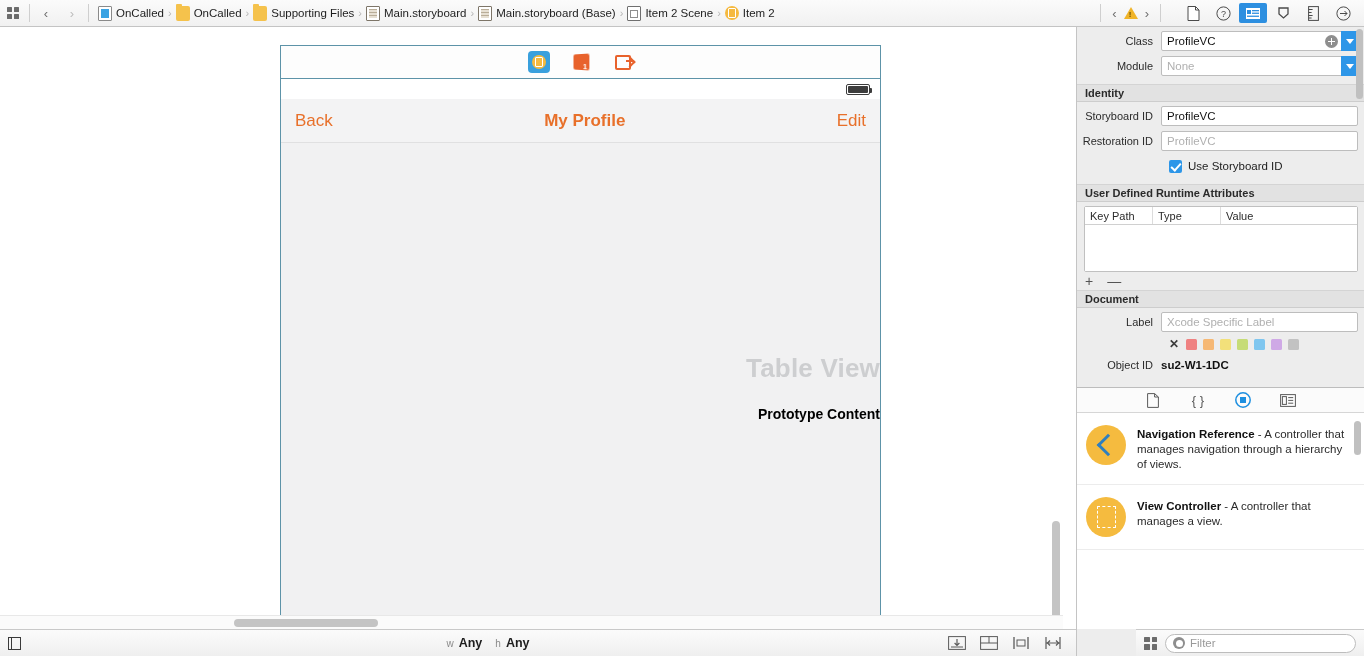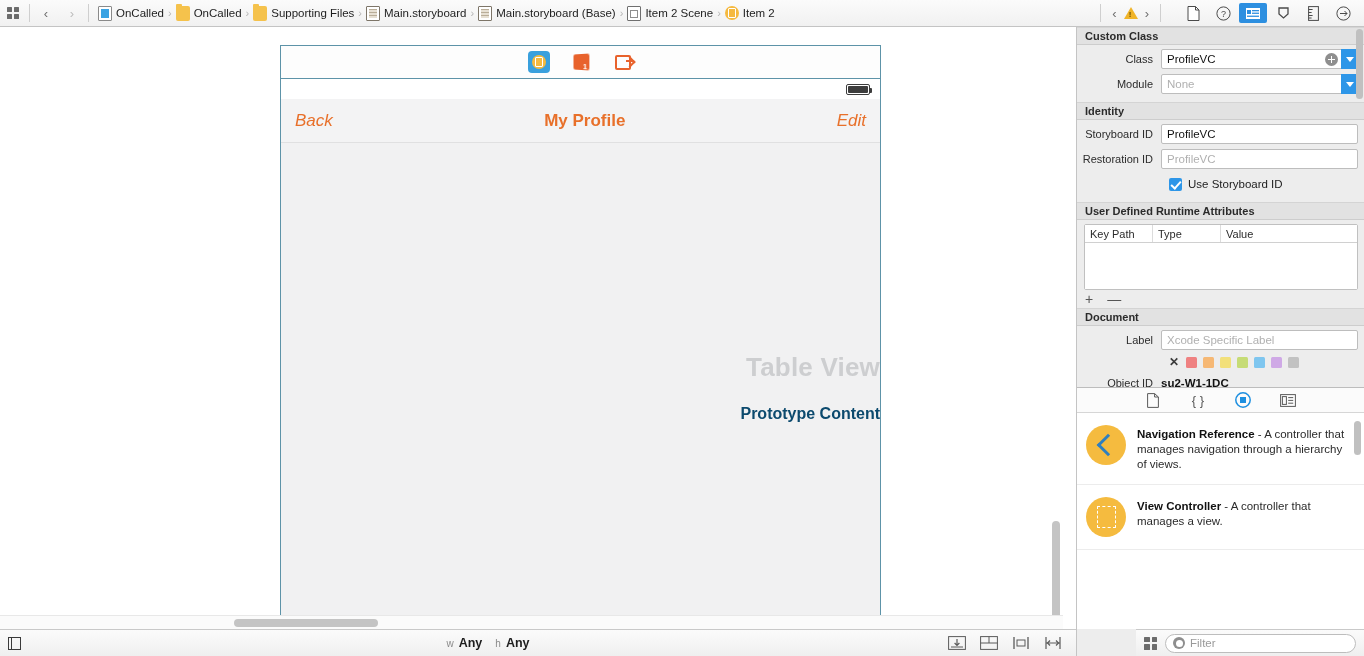--- a/index.html
+++ b/index.html
@@ -104,28 +104,28 @@
     border: 1px solid #5d93a8; position: relative; overflow: hidden;
   }
   .statusbar { height: 20px; background: #fff; display:flex; align-items:center; justify-content:flex-end; padding-right: 10px;}
   .battery { width: 24px; height: 11px; border: 1px solid #3d3d3d; border-radius: 2px; position: relative; padding:1px;}
   .battery::after{content:"";position:absolute;right:-3px;top:3px;width:2px;height:5px;background:#3d3d3d;border-radius:0 1px 1px 0;}
   .battery-fill{width:100%;height:100%;background:#3d3d3d;border-radius:1px;}
   .navbar {
     height: 44px; background: #f3f3f4; border-bottom: 1px solid #e0e0e1;
     display: flex; align-items: center; justify-content: space-between; padding: 0 14px;
   }
-  .nav-btn { color: #e8702a; font-size: 17px; font-style: italic; }
+  .nav-btn { color: #e8702a; font-size: 17px; }
   .nav-title { color: #e8702a; font-size: 17px; font-weight: bold; }
   .tableview {
     position: absolute; top: 64px; left: 0; right: 0; bottom: 0;
     background: #f1f1f2; display:flex; flex-direction:column; align-items:flex-end; justify-content:center;
   }
   .tv-title { color: #cdced0; font-size: 26px; font-weight: bold; letter-spacing: 0.2px; }
-  .tv-sub { color: #0c4a6e; font-size: 16px; font-weight: bold; margin-top: 22px; }
+  .tv-sub { color: #000000; font-size: 14px; font-weight: bold; margin-top: 22px; }
 
   
   .h-scroll-track {
     position:absolute; left:0; bottom:0; width:1063px; height:14px;
     background:#fbfbfb; border-top:1px solid #e8e8e8;
   }
   .h-scroll-thumb{position:absolute;left:234px;top:3px;width:144px;height:8px;background:#c4c4c4;border-radius:4px;}
   .v-scroll-track{position:absolute;right:0;top:0;width:14px;height:588px;background:transparent;}
   .v-scroll-thumb{position:absolute;right:3px;top:494px;width:8px;height:100px;background:#c4c4c4;border-radius:4px;}
 
@@ -423,23 +423,20 @@
             <path d="M2 1v12M16 1v12M2 7h14" stroke="#5a5a5a" stroke-width="1.2"></path>
             <path d="M6 4.5L3.5 7 6 9.5M12 4.5L14.5 7 12 9.5" fill="none" stroke="#5a5a5a" stroke-width="1.2"></path>
           </svg>
       </div>
     </div>
   </div>
 
   <div class="inspector">
     <div class="insp-scroll">
 
-      <div class="section-head">
-        <span>Custom Class</span>
-      </div>
       <div class="row">
         <div class="row-label">Class</div>
         <div class="field combo">
           <span style="flex:1">ProfileVC</span>
           <span class="combo-clear"></span>
           <span class="combo-arrow"></span>
         </div>
       </div>
       <div class="row">
         <div class="row-label">Module</div>

